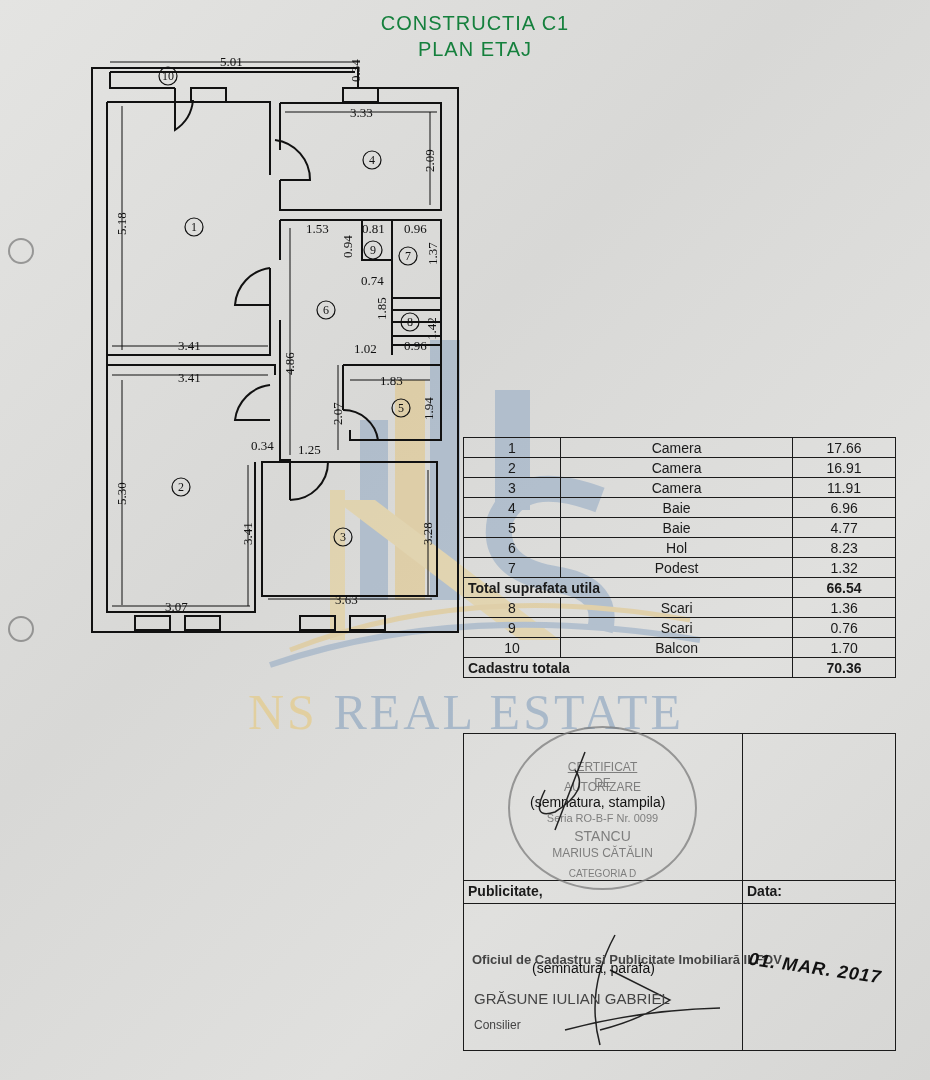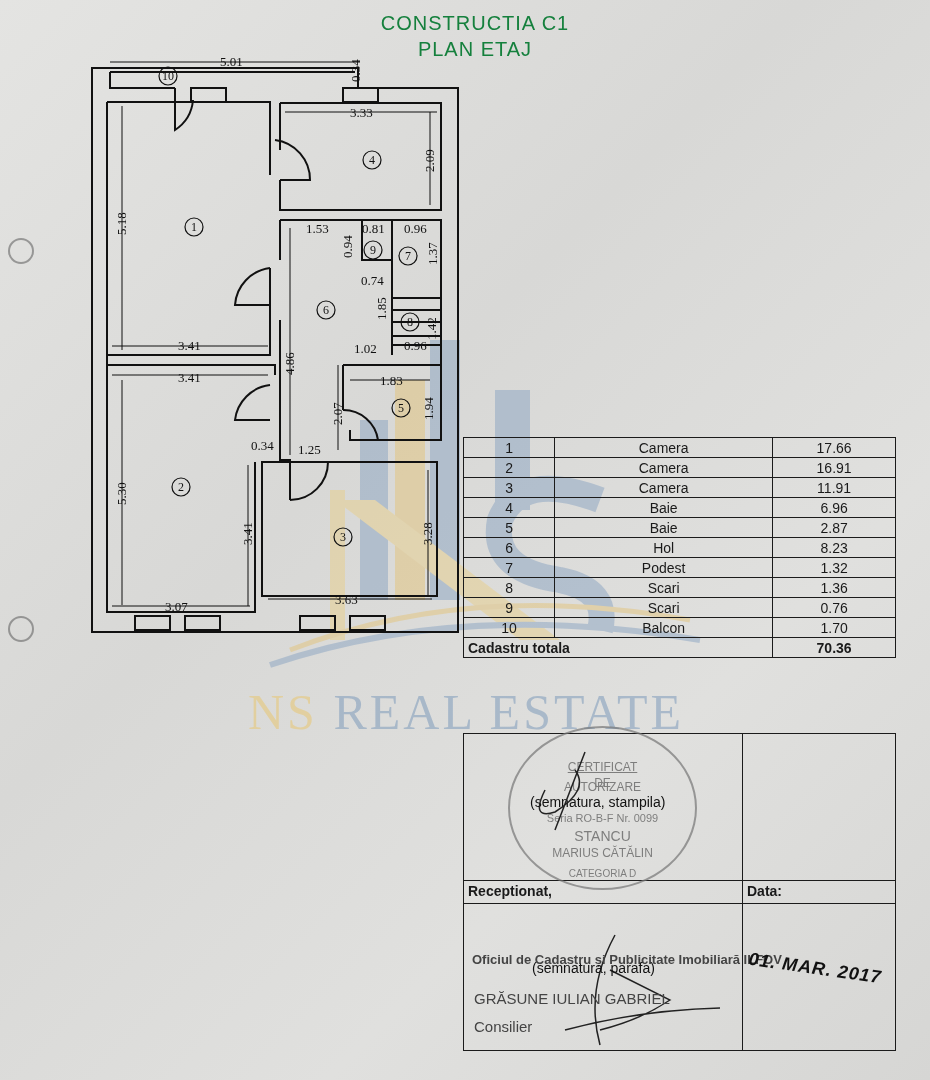--- a/index.html
+++ b/index.html
@@ -181,32 +181,36 @@
         <td>11.91</td>
       </tr>
   <tr>
         <td>4</td>
         <td>Baie</td>
         <td>6.96</td>
       </tr>
   <tr>
         <td>5</td>
         <td>Baie</td>
-        <td>2.87</td>
+        <td>4.77</td>
       </tr>
   <tr>
         <td>6</td>
         <td>Hol</td>
         <td>8.23</td>
       </tr>
   <tr>
         <td>7</td>
         <td>Podest</td>
         <td>1.32</td>
       </tr>
+  <tr>
+    <td colspan="2" class="b">Total suprafata utila</td>
+    <td class="bc">66.54</td>
+  </tr>
   <tr>
         <td>8</td>
         <td>Scari</td>
         <td>1.36</td>
       </tr>
   <tr>
         <td>9</td>
         <td>Scari</td>
         <td>0.76</td>
       </tr>
@@ -222,21 +226,21 @@
 </tbody>
   </table>
 
 <table class="sign">
   <tbody>
       <tr>
     <td style="width:270px;height:142px;"></td>
     <td style="height:142px;"></td>
   </tr>
   <tr>
-    <td class="lbl" style="height:18px;">Receptionat,</td>
+    <td class="lbl" style="height:18px;">Publicitate,</td>
     <td class="lbl" style="height:18px;">Data:</td>
   </tr>
   <tr>
     <td style="height:142px;"></td>
     <td style="height:142px;"></td>
   </tr>
 </tbody>
   </table>
 
 <div class="stamp">
@@ -251,14 +255,14 @@
 <div class="sigtext" style="left:530px;top:794px;">(semnatura, stampila)</div>
 
 <svg class="wm" width="930" height="1080">
   <path d="M585 752 L555 830 M545 790 Q530 820 555 812 Q590 790 575 770" stroke="#222" stroke-width="1.5" fill="none"></path>
   <path d="M615 935 Q585 990 600 1045 M565 1030 Q640 1010 720 1008 M610 970 Q650 990 670 1000 Q640 1020 600 1030" stroke="#222" stroke-width="1.5" fill="none"></path>
 </svg>
 
 <div class="sigtext gray" style="left:472px;top:952px;font-size:13px;font-weight:bold;">Oficiul de Cadastru și Publicitate Imobiliară ILFOV</div>
 <div class="sigtext" style="left:532px;top:960px;">(semnatura, parafa)</div>
 <div class="sigtext gray" style="left:474px;top:990px;font-size:15px;">GRĂSUNE IULIAN GABRIEL</div>
-<div class="sigtext gray" style="left:474px;top:1018px;font-size:15px;">Consilier</div>
+<div class="sigtext gray" style="left:474px;top:1018px;font-size:12px;">Consilier</div>
 <div class="datestamp">01. MAR. 2017</div>
 
 </body></html>

